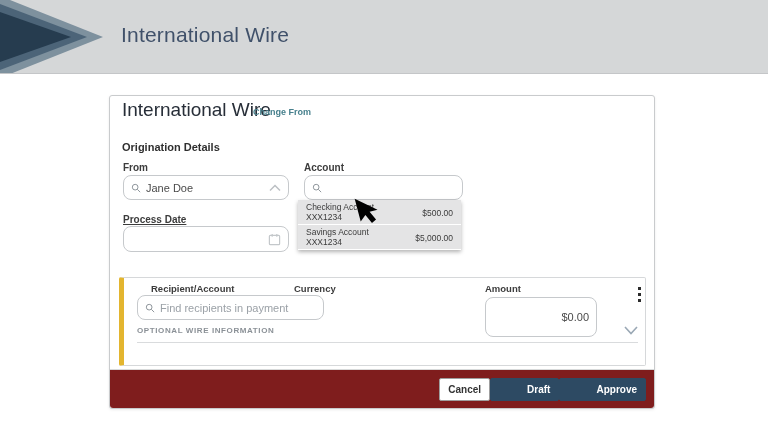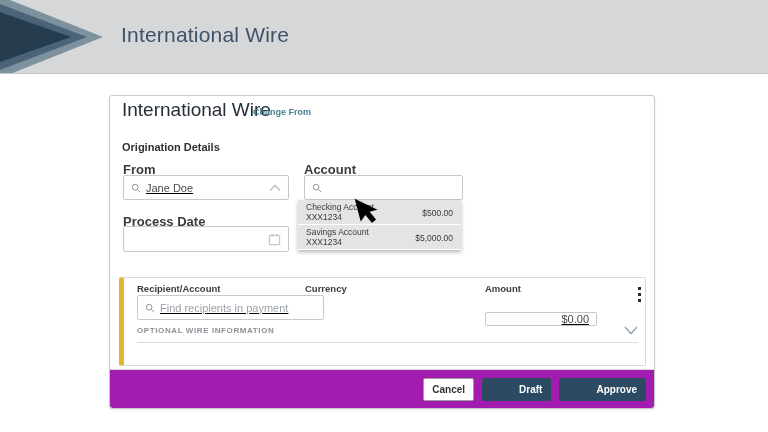--- a/index.html
+++ b/index.html
@@ -19,23 +19,23 @@
   
   .card { position:absolute; left:109px; top:95px; width:546px; height:314px;
           background:#fff; border:1px solid #c9cbcd; border-radius:3px;
           box-shadow:0 1px 3px rgba(0,0,0,0.08); }
   .card-title { position:absolute; left:12px; top:3px; font-size:19px; color:#272e38; }
   .change-type { position:absolute; left:143px; top:11px; font-size:9px; font-weight:700;
                  color:#47808d; cursor:pointer; }
   .section-title { position:absolute; left:12px; top:45px; font-size:11px;
                    font-weight:700; color:#2f2f2f; }
 
-  .fld-label { position:absolute; font-size:13px; font-weight:700; color:#3c3c3c; }
-  .inp { position:absolute; background:#fff; border:1px solid #c6c9cc; border-radius:2px;
-         display:flex; align-items:center; padding:0 7px; gap:5px;text-decoration:underline; }
+  .fld-label { position:absolute; font-size:10px; font-weight:700; color:#3c3c3c; }
+  .inp { position:absolute; background:#fff; border:1px solid #c6c9cc; border-radius:8px;
+         display:flex; align-items:center; padding:0 7px; gap:5px; }
   .inp input { border:none; outline:none; flex:1; min-width:0; font-size:11px;
                color:#4a4a4a; background:transparent;
                font-family:"Liberation Sans", sans-serif; }
   .inp input::placeholder { color:#9ba1a7; }
 
   .icon-search { width:10px; height:10px; flex:0 0 auto; }
   .icon-chevron { width:12px; height:8px; flex:0 0 auto; }
   .icon-calendar { width:13px; height:13px; flex:0 0 auto; }
 
   
@@ -55,23 +55,23 @@
   .kebab { position:absolute; left:509px; top:9px; width:12px; height:18px; cursor:pointer;
            display:flex; flex-direction:column; align-items:center; gap:3px; }
   .kebab span { width:3px; height:3px; background:#2b2b2b; display:block; }
   .optional-label { position:absolute; left:13px; top:48px; font-size:8px; font-weight:700;
                     letter-spacing:0.6px; color:#8b9197; }
   .optional-chevron { position:absolute; left:499px; top:46px; width:16px; height:12px; cursor:pointer; }
   .rdivider { position:absolute; left:13px; top:64px; width:501px; height:1px; background:#d9dbdd; }
 
   
   .card-footer { position:absolute; left:0; bottom:0; width:544px; height:39px;
-                 background:#a21caf; border-top:1px solid #d8dada;
+                 background:#7f1d1d; border-top:1px solid #d8dada;
                  border-radius:0 0 3px 3px; display:flex; align-items:center;
-                 justify-content:flex-end; gap:8px; padding-right:8px; }
+                 justify-content:flex-end; padding-right:8px; }
   .btn { height:23px; padding:0 8px; font-size:10px; font-weight:700; border-radius:2px;
          display:flex; align-items:center; cursor:pointer;
          font-family:"Liberation Sans", sans-serif; }
   .btn-secondary { background:#fff; border:1px solid #9e9e9e; color:#333; }
   .btn-primary { background:#2d4a63; border:1px solid #2d4a63; color:#fff;padding-left:36px; }
 
   
   .cursor { position:absolute; left:352px; top:196px; z-index:9; pointer-events:none; }
 </style>
 </head>
@@ -129,33 +129,33 @@
   <div class="inp" style="left:13px; top:130px; width:166px; height:26px;">
     <input type="text" style="">
     <svg class="icon-calendar" viewBox="0 0 14 14">
       <rect x="1.5" y="2.5" width="11" height="10" rx="1" fill="none" stroke="#c4c8cb" stroke-width="1.3"></rect>
       <line x1="4.5" y1="1" x2="4.5" y2="4" stroke="#c4c8cb" stroke-width="1.3"></line>
       <line x1="9.5" y1="1" x2="9.5" y2="4" stroke="#c4c8cb" stroke-width="1.3"></line>
     </svg>
   </div>
 
   <div class="rcard">
-    <div class="rlabel" style="left:13px;">Recipient/Account</div>
+    <div class="rlabel" style="left:27px;">Recipient/Account</div>
     <div class="inp" style="left:13px; top:17px; width:187px; height:25px;">
       <svg class="icon-search" viewBox="0 0 12 12">
         <circle cx="5" cy="5" r="3.4" fill="none" stroke="#8f969c" stroke-width="1.2"></circle>
         <line x1="7.6" y1="7.6" x2="11" y2="11" stroke="#8f969c" stroke-width="1.2"></line>
       </svg>
       <input type="text" placeholder="Find recipients in payment" style="">
     </div>
 
-    <div class="rlabel" style="left:181px;">Currency</div>
+    <div class="rlabel" style="left:170px;">Currency</div>
 
     <div class="rlabel" style="left:361px;">Amount</div>
-    <div class="inp" style="left:361px; top:34px; width:112px; height:14px;">
+    <div class="inp" style="left:361px; top:19px; width:112px; height:40px;">
       <input type="text" style="text-align: right;" value="$0.00">
     </div>
 
     <div class="kebab">
       <span></span>
         <span></span>
         <span></span>
     </div>
 
     <div class="optional-label">OPTIONAL WIRE INFORMATION</div>

